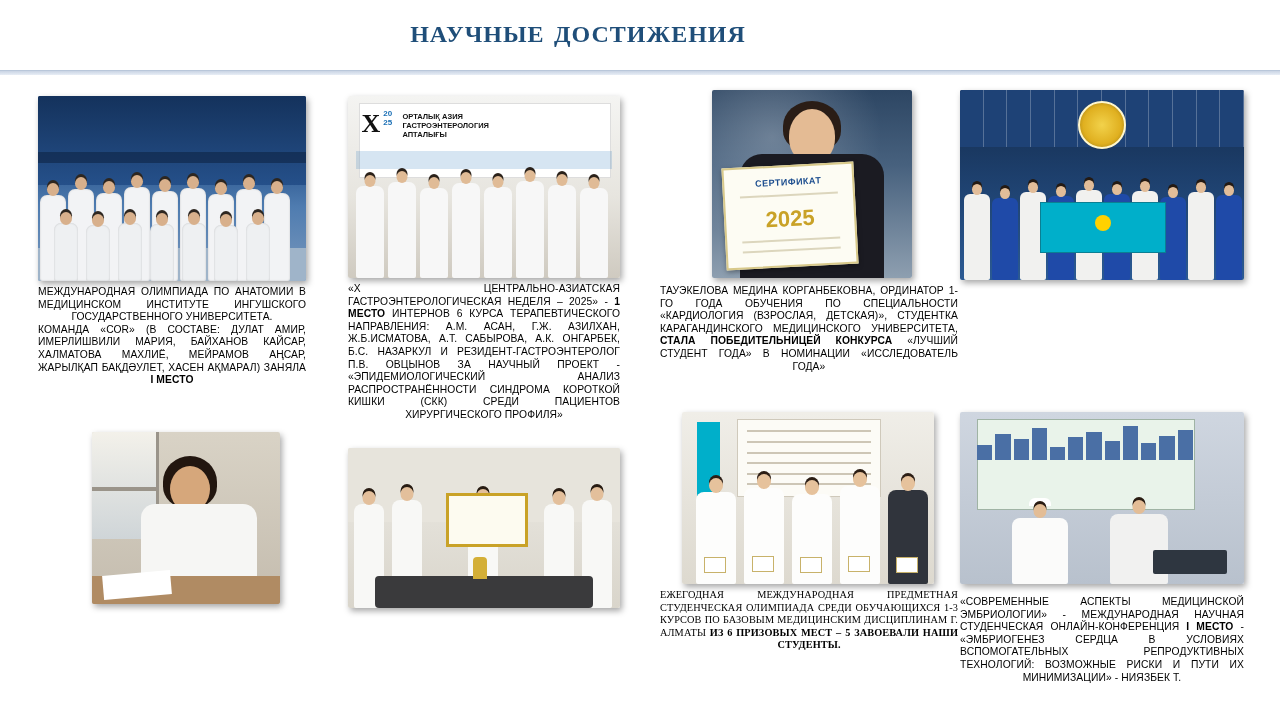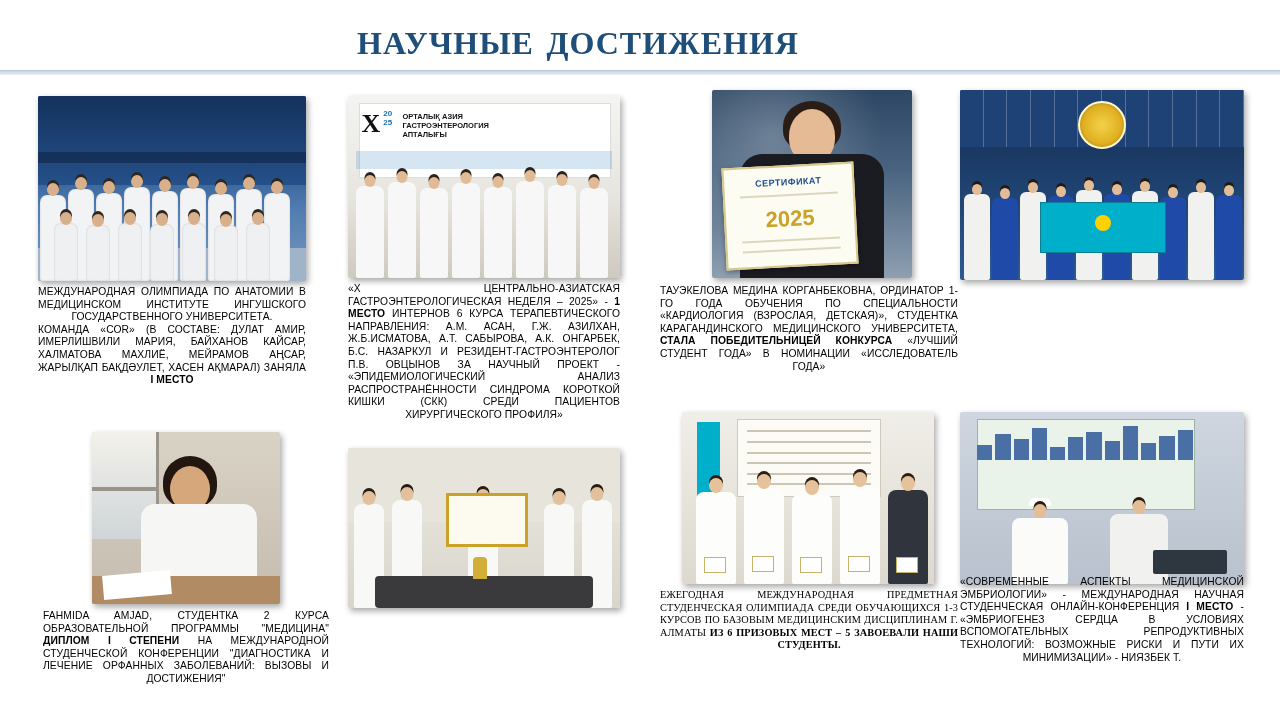--- a/index.html
+++ b/index.html
@@ -24,21 +24,21 @@
     background: #ffffff;
   }
   .header-title {
     position: absolute;
     left: 0;
     top: 12px;
     width: 1156px;
     text-align: center;
     color: #1F4E79;
     font-family: "Liberation Serif", serif;
-    font-size: 46px;
+    font-size: 34px;
     font-weight: bold;
     letter-spacing: 1px;
     font-variant: small-caps;
     text-transform: lowercase;
   }
   .header-rule {
     position: absolute;
     left: 0;
     top: 70px;
     width: 1280px;
@@ -336,21 +336,20 @@
     <div class="ph-inner">
       <div class="win"></div>
         <div class="winbar"></div>
       <div class="hair"></div>
         <div class="head"></div>
         <div class="coat"></div>
       <div class="desk"></div>
         <div class="paper"></div>
     </div>
   </div>
-  <div class="caption" style="left:0; top:178px; width:286px; margin-left:-17px;">FAHMIDA AMJAD, СТУДЕНТКА 2 КУРСА ОБРАЗОВАТЕЛЬНОЙ ПРОГРАММЫ "МЕДИЦИНА" <b>ДИПЛОМ I СТЕПЕНИ</b> НА МЕЖДУНАРОДНОЙ СТУДЕНЧЕСКОЙ КОНФЕРЕНЦИИ "ДИАГНОСТИКА И ЛЕЧЕНИЕ ОРФАННЫХ ЗАБОЛЕВАНИЙ: ВЫЗОВЫ И ДОСТИЖЕНИЯ"</div>
 </div>
 
 <div class="card" style="left:348px; top:448px; width:272px;">
   <div class="photo p6" style="width:272px; height:160px;">
     <div class="ph-inner">
       <div class="wall"></div>
       <div class="person" style="left:6px; width:30px; height:104px;">
           <span class="head" style="top:-13px;"></span>
         </div>
       <div class="person" style="left:44px; width:30px; height:108px;">
@@ -430,14 +429,14 @@
       <div class="person" style="left:52px; width:56px; height:66px;">
           <span class="cap" style="top:-20px;"></span>
           <span class="head" style="top:-14px;"></span>
         </div>
       <div class="person" style="left:150px; width:58px; height:70px; background:#f1f1f0;">
           <span class="head" style="top:-14px;"></span>
         </div>
       <div class="laptop"></div>
     </div>
   </div>
-  <div class="caption" style="left:0; top:164px; width:284px;">«СОВРЕМЕННЫЕ АСПЕКТЫ МЕДИЦИНСКОЙ ЭМБРИОЛОГИИ» - МЕЖДУНАРОДНАЯ НАУЧНАЯ СТУДЕНЧЕСКАЯ ОНЛАЙН-КОНФЕРЕНЦИЯ <b>I МЕСТО</b> - «ЭМБРИОГЕНЕЗ СЕРДЦА В УСЛОВИЯХ ВСПОМОГАТЕЛЬНЫХ РЕПРОДУКТИВНЫХ ТЕХНОЛОГИЙ: ВОЗМОЖНЫЕ РИСКИ И ПУТИ ИХ МИНИМИЗАЦИИ» - НИЯЗБЕК Т.</div>
+  <div class="caption" style="left:0; top:184px; width:284px;">«СОВРЕМЕННЫЕ АСПЕКТЫ МЕДИЦИНСКОЙ ЭМБРИОЛОГИИ» - МЕЖДУНАРОДНАЯ НАУЧНАЯ СТУДЕНЧЕСКАЯ ОНЛАЙН-КОНФЕРЕНЦИЯ <b>I МЕСТО</b> - «ЭМБРИОГЕНЕЗ СЕРДЦА В УСЛОВИЯХ ВСПОМОГАТЕЛЬНЫХ РЕПРОДУКТИВНЫХ ТЕХНОЛОГИЙ: ВОЗМОЖНЫЕ РИСКИ И ПУТИ ИХ МИНИМИЗАЦИИ» - НИЯЗБЕК Т.</div>
 </div>
 
 </body></html>

